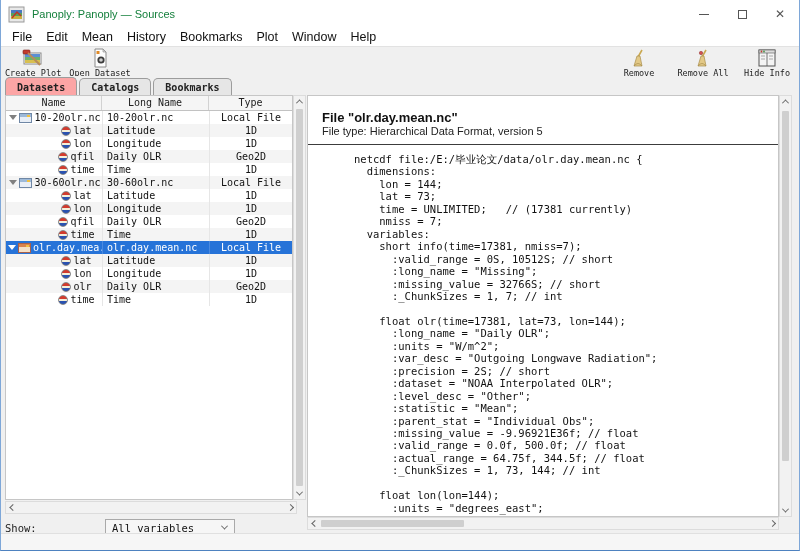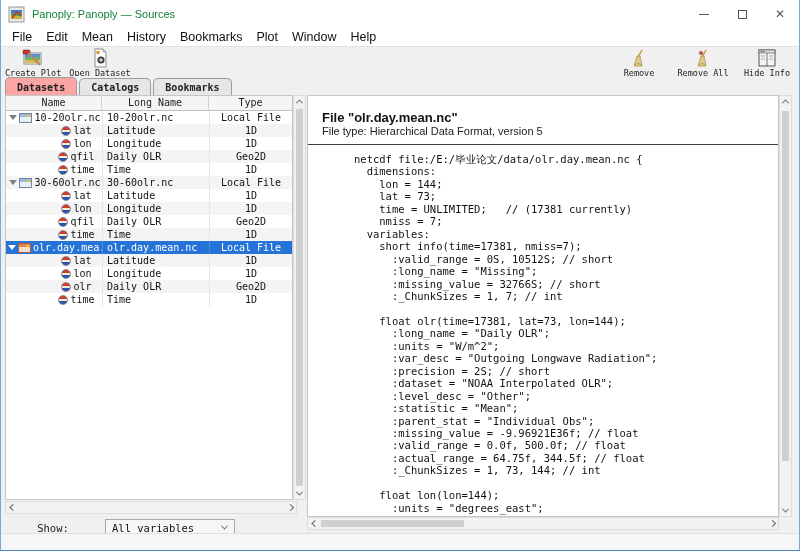--- a/index.html
+++ b/index.html
@@ -65,21 +65,21 @@
   .hsb-right{left:0;right:13px;bottom:0;height:13px;}
   .sb-btn{position:absolute;width:11px;height:11px;display:flex;align-items:center;justify-content:center;}
   .chev{width:5px;height:5px;border-left:1.4px solid #666;border-bottom:1.4px solid #666;display:block;}
   .chev.up{transform:rotate(135deg) translate(1px,-1px);}
   .chev.down{transform:rotate(-45deg) translate(1px,-1px);}
   .chev.left{transform:rotate(45deg) translate(1px,-1px);}
   .chev.right{transform:rotate(225deg) translate(0px,0px);}
   .thumb{position:absolute;background:#cfcfcf;border-radius:1px;}
   
   .show-row{position:absolute;left:4px;top:517px;width:301px;height:22px;display:flex;align-items:center;}
-  .show-label{font-family:"DejaVu Sans Mono",monospace;font-size:10.5px;color:#222;width:96px;text-align:center;}
+  .show-label{font-family:"DejaVu Sans Mono",monospace;font-size:10.5px;color:#222;width:96px;text-align:left;}
   .combo{margin-left:4px;width:130px;height:18px;background:#f6f6f6;border:1px solid #a9a9a9;display:flex;align-items:center;position:relative;}
   .combo-value{font-family:"DejaVu Sans Mono",monospace;font-size:10.5px;color:#111;padding-left:6px;}
   .combo .chev{position:absolute;right:7px;top:5px;}
   
   .right-panel{position:absolute;left:306px;top:95px;width:485px;height:435px;}
   .info-area{position:absolute;left:0;top:0;right:13px;bottom:13px;background:#fff;border:1px solid #c6c6c6;overflow:hidden;}
   .info-pad{padding:14px 0 0 14px;}
   .info-title{font-size:13px;font-weight:bold;color:#111;font-family:"Liberation Sans",sans-serif;}
   .info-filetype{font-size:11px;color:#222;}
   .info-rule{border:none;border-top:1px solid #3c3c3c;margin:7px 0 8px 0;}

